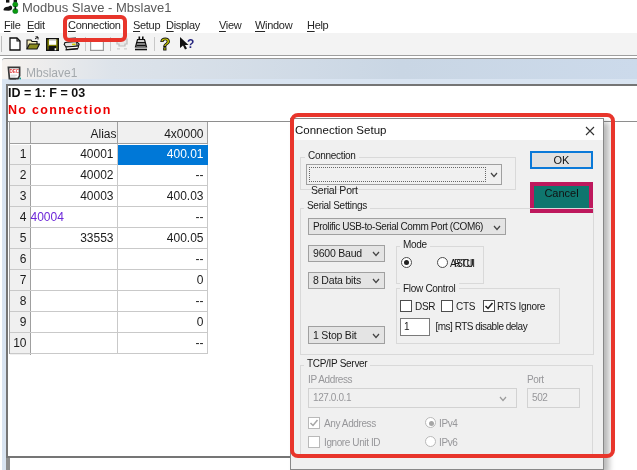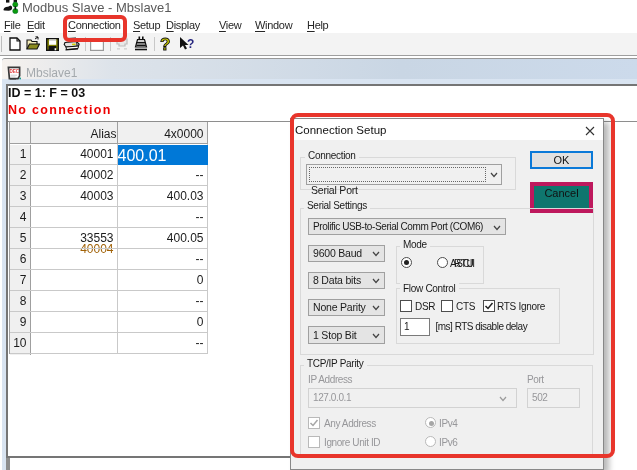--- a/index.html
+++ b/index.html
@@ -133,38 +133,38 @@
   <div class="abs" style="left:30.5px; top:126.5px; width:86px; font-size:12px; color:#1b1b1b; text-align:right;">Alias</div>
   <div class="abs" style="left:117.5px; top:126.5px; width:86px; font-size:12px; color:#1b1b1b; text-align:right;">4x0000</div>
 
   <div class="abs" style="left:9.5px; top:144.5px; width:21px; height:210px; background:#f0f0f0; border-right:1px solid #9f9f9f;"></div>
   <div class="abs" style="left:9px; top:121px; width:1px; height:233px; background:#9f9f9f;"></div>
 
   <div id="rows">
       <div class="abs" style="left:9.5px; top:163.5px; width:198px; height:1px; background:#c9c9c9;"></div>
       <div class="abs" style="left:9.5px; top:143.5px; width:17px; height:20px; font-size:12px; color:#1b1b1b; text-align:right; padding-top:3px;">1</div>
       <div class="abs" style="left:30.5px; top:146.5px; width:83px; font-size:12px; color:#1b1b1b; text-align:right;">40001</div>
-      <div class="abs" style="left:117.5px; top:146.5px; width:86px; font-size:16px; color:#ffffff; text-align:left; z-index:5;">400.01</div>
+      <div class="abs" style="left:117.5px; top:146.5px; width:86px; font-size:12px; color:#ffffff; text-align:right; z-index:5;">400.01</div>
       <div class="abs" style="left:117px; top:143.5px; width:1px; height:21px; background:#c9c9c9;"></div>
       <div class="abs" style="left:207px; top:143.5px; width:1px; height:21px; background:#c9c9c9;"></div>
       <div class="abs" style="left:9.5px; top:184.5px; width:198px; height:1px; background:#c9c9c9;"></div>
       <div class="abs" style="left:9.5px; top:164.5px; width:17px; height:20px; font-size:12px; color:#1b1b1b; text-align:right; padding-top:3px;">2</div>
       <div class="abs" style="left:30.5px; top:167.5px; width:83px; font-size:12px; color:#1b1b1b; text-align:right;">40002</div>
       <div class="abs" style="left:117.5px; top:167.5px; width:86px; font-size:12px; color:#1b1b1b; text-align:right; z-index:5;">--</div>
       <div class="abs" style="left:117px; top:164.5px; width:1px; height:21px; background:#c9c9c9;"></div>
       <div class="abs" style="left:207px; top:164.5px; width:1px; height:21px; background:#c9c9c9;"></div>
       <div class="abs" style="left:9.5px; top:205.5px; width:198px; height:1px; background:#c9c9c9;"></div>
       <div class="abs" style="left:9.5px; top:185.5px; width:17px; height:20px; font-size:12px; color:#1b1b1b; text-align:right; padding-top:3px;">3</div>
       <div class="abs" style="left:30.5px; top:188.5px; width:83px; font-size:12px; color:#1b1b1b; text-align:right;">40003</div>
       <div class="abs" style="left:117.5px; top:188.5px; width:86px; font-size:12px; color:#1b1b1b; text-align:right; z-index:5;">400.03</div>
       <div class="abs" style="left:117px; top:185.5px; width:1px; height:21px; background:#c9c9c9;"></div>
       <div class="abs" style="left:207px; top:185.5px; width:1px; height:21px; background:#c9c9c9;"></div>
       <div class="abs" style="left:9.5px; top:226.5px; width:198px; height:1px; background:#c9c9c9;"></div>
       <div class="abs" style="left:9.5px; top:206.5px; width:17px; height:20px; font-size:12px; color:#1b1b1b; text-align:right; padding-top:3px;">4</div>
-      <div class="abs" style="left:30.5px; top:209.5px; width:83px; font-size:12px; color:#a16207; text-align:right;margin-top:32px;">40004</div>
+      <div class="abs" style="left:30.5px; top:209.5px; width:83px; font-size:12px; color:#6d28d9; text-align:left;">40004</div>
       <div class="abs" style="left:117.5px; top:209.5px; width:86px; font-size:12px; color:#1b1b1b; text-align:right; z-index:5;">--</div>
       <div class="abs" style="left:117px; top:206.5px; width:1px; height:21px; background:#c9c9c9;"></div>
       <div class="abs" style="left:207px; top:206.5px; width:1px; height:21px; background:#c9c9c9;"></div>
       <div class="abs" style="left:9.5px; top:247.5px; width:198px; height:1px; background:#c9c9c9;"></div>
       <div class="abs" style="left:9.5px; top:227.5px; width:17px; height:20px; font-size:12px; color:#1b1b1b; text-align:right; padding-top:3px;">5</div>
       <div class="abs" style="left:30.5px; top:230.5px; width:83px; font-size:12px; color:#1b1b1b; text-align:right;">33553</div>
       <div class="abs" style="left:117.5px; top:230.5px; width:86px; font-size:12px; color:#1b1b1b; text-align:right; z-index:5;">400.05</div>
       <div class="abs" style="left:117px; top:227.5px; width:1px; height:21px; background:#c9c9c9;"></div>
       <div class="abs" style="left:207px; top:227.5px; width:1px; height:21px; background:#c9c9c9;"></div>
       <div class="abs" style="left:9.5px; top:268.5px; width:198px; height:1px; background:#c9c9c9;"></div>
@@ -234,26 +234,20 @@
     <svg class="chev" style="right:4px; top:4.5px;" viewBox="0 0 8 8">
         <path d="M1 2 L4 5.5 L7 2" fill="none" stroke="#444" stroke-width="1.2"></path>
       </svg>
   </div>
   <div class="combo" style="left:308px; top:271.5px; width:77px; height:17.5px;padding-left:40px;">
     <div class="txt">8 Data bits</div>
     <svg class="chev" style="right:4px; top:4.5px;" viewBox="0 0 8 8">
         <path d="M1 2 L4 5.5 L7 2" fill="none" stroke="#444" stroke-width="1.2"></path>
       </svg>
   </div>
-  <div class="combo" style="left:308px; top:298.5px; width:77px; height:17.5px;">
-    <div class="txt">None Parity</div>
-    <svg class="chev" style="right:4px; top:4.5px;" viewBox="0 0 8 8">
-        <path d="M1 2 L4 5.5 L7 2" fill="none" stroke="#444" stroke-width="1.2"></path>
-      </svg>
-  </div>
   <div class="combo" style="left:308px; top:326px; width:77px; height:17.5px;text-decoration:underline;">
     <div class="txt">1 Stop Bit</div>
     <svg class="chev" style="right:4px; top:4.5px;" viewBox="0 0 8 8">
         <path d="M1 2 L4 5.5 L7 2" fill="none" stroke="#444" stroke-width="1.2"></path>
       </svg>
   </div>
 
   <div class="grp" style="left:396px; top:245.5px; width:88px; height:38px;"></div>
   <div class="grptit" style="left:400px; top:239px;">Mode</div>
   <div class="rb" style="left:400.5px; top:256.5px;"></div>
@@ -271,21 +265,21 @@
   <div class="cb" style="left:483px; top:299.5px;"></div>
   <svg class="abs" style="left:484px; top:300.5px;" width="10" height="10" viewBox="0 0 10 10">
       <path d="M1.5 5 L4 7.5 L8.5 2" fill="none" stroke="#222" stroke-width="1.5"></path>
     </svg>
   <div class="lbl" style="left:497px; top:300.5px;">RTS Ignore</div>
   <div class="abs" style="left:400px; top:317.5px; width:30px; height:18px; background:#fff; border:1px solid #7a7a7a;"></div>
   <div class="lbl" style="left:404px; top:320.5px;">1</div>
   <div class="lbl" style="left:435.5px; top:321px; letter-spacing:-0.5px;">[ms] RTS disable delay</div>
 
   <div class="grp" style="left:300px; top:364.5px; width:293px; height:90.5px;"></div>
-  <div class="grptit" style="left:304px; top:358px;">TCP/IP Parity</div>
+  <div class="grptit" style="left:304px; top:358px;">TCP/IP Server</div>
   <div class="glbl" style="left:308px; top:374px;">IP Address</div>
   <div class="abs" style="left:308px; top:387.5px; width:209px; height:20px; background:#f0f0f0; border:1px solid #d2d2d2;"></div>
   <div class="glbl" style="left:313px; top:392px;">127.0.0.1</div>
   <svg class="chev abs" style="left:499px; top:394.5px;" viewBox="0 0 8 8">
       <path d="M1 2 L4 5.5 L7 2" fill="none" stroke="#9b9b9b" stroke-width="1.2"></path>
     </svg>
   <div class="glbl" style="left:527px; top:374px;">Port</div>
   <div class="abs" style="left:527px; top:387.5px; width:53px; height:20px; background:#f0f0f0; border:1px solid #d2d2d2;"></div>
   <div class="glbl" style="left:532px; top:392px;">502</div>
 

